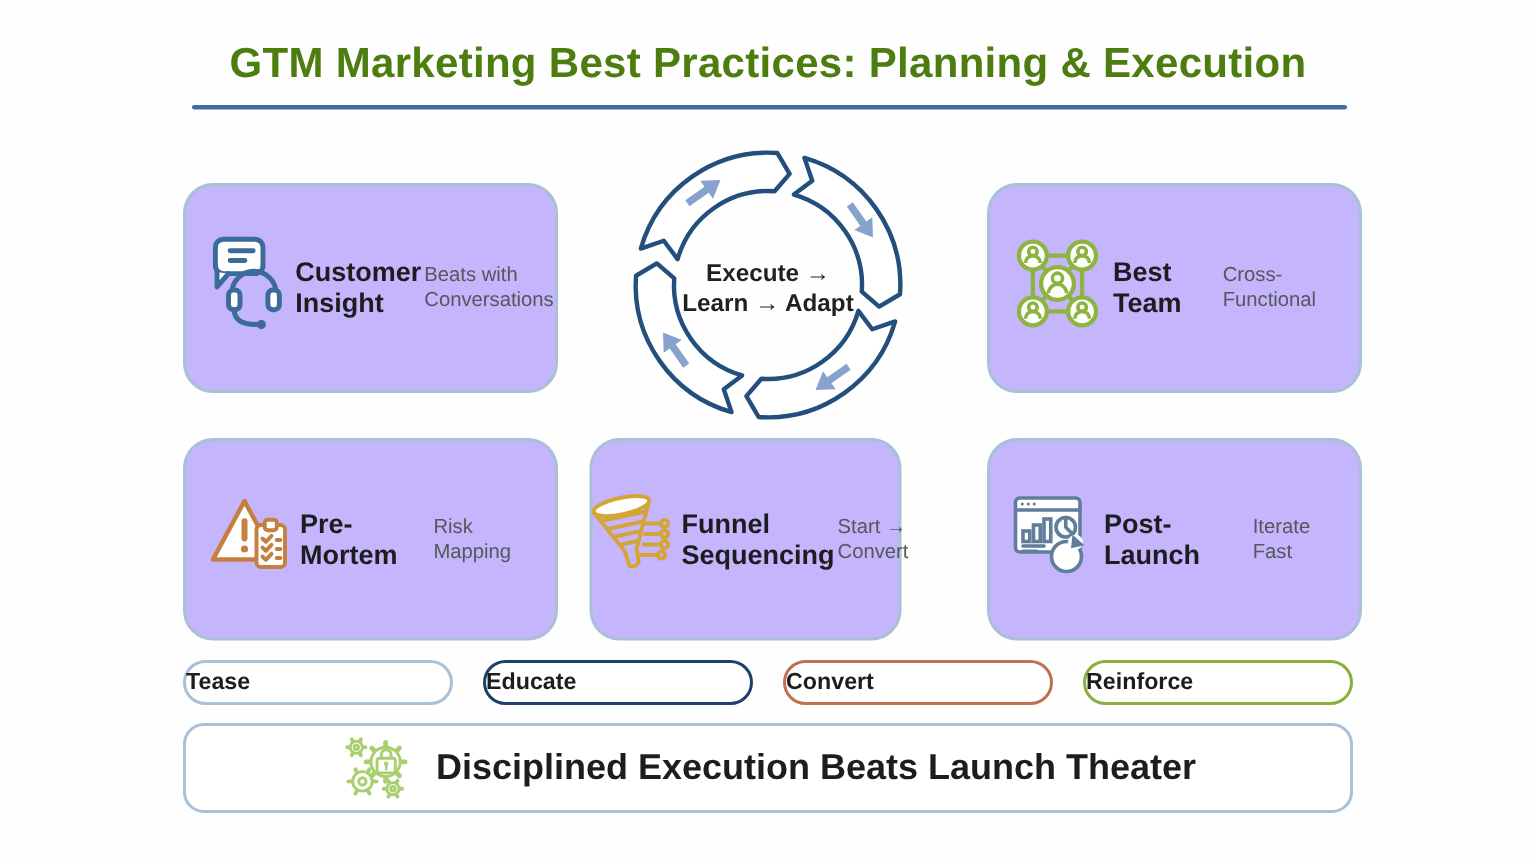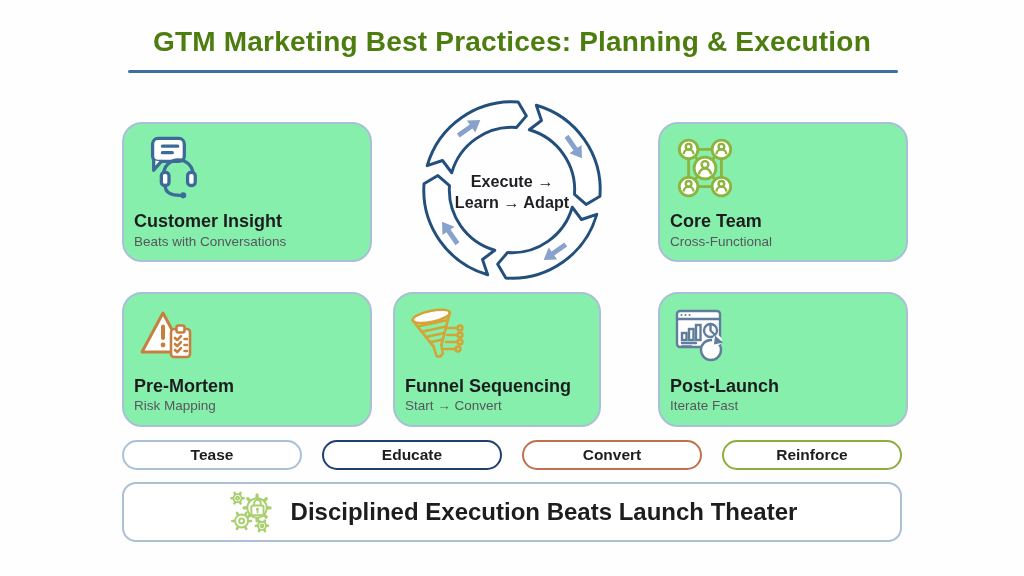--- a/index.html
+++ b/index.html
@@ -24,26 +24,26 @@
   }
   .title-underline {
     position: absolute;
     top: 70px; left: 128px;
     width: 770px; height: 3px;
     background: #3e6fa3;
     border-radius: 2px;
   }
   .card {
     position: absolute;
-    background: #86efac;
+    background: #c4b5fd;
     border: 2px solid #a9c0d6;
     border-radius: 20px;
     display: flex;
-    flex-direction: column;
-    align-items: flex-start;
+    flex-direction: row;
+    align-items: center;
     justify-content: center;
     gap: 2px;
     padding: 8px 10px;
   }
   .card .icon { flex: 0 0 auto; margin-bottom: 6px; }
   .card-title {
     font-size: 18px;
     font-weight: bold;
     color: #1d1d1f;
     line-height: 1.15;
@@ -69,21 +69,20 @@
   }
   .pill {
     position: absolute;
     top: 440px;
     width: 180px; height: 30px;
     background: #ffffff;
     border: 2.5px solid #a9c0d6;
     border-radius: 15px;
     display: flex;
     align-items: center;
-    justify-content: center;
     font-size: 15.5px;
     font-weight: 600;
     color: #1d1d1f;
   }
   #pill-tease     { left: 122px; }
   #pill-educate   { left: 322px; }
   #pill-convert   { left: 522px; }
   #pill-reinforce { left: 722px; }
 
   .footer-bar {
@@ -163,21 +162,21 @@
             <path d="M42.5 19.5 a4.5 4.5 0 0 1 9 0"></path>
           <circle cx="17" cy="46.5" r="2.6"></circle>
             <path d="M12.5 53.5 a4.5 4.5 0 0 1 9 0"></path>
           <circle cx="47" cy="46.5" r="2.6"></circle>
             <path d="M42.5 53.5 a4.5 4.5 0 0 1 9 0"></path>
           <circle cx="32" cy="28.8" r="3.1"></circle>
             <path d="M26.5 38 a5.5 5.5 0 0 1 11 0"></path>
         </g>
       </g>
     </svg>
-    <div class="card-title">Core Team</div>
+    <div class="card-title">Best Team</div>
     <div class="card-subtitle">Cross-Functional</div>
   </div>
 
   <div class="card" id="card-pre-mortem">
     <svg class="icon" viewBox="0 0 64 64" width="64" height="64">
       <g fill="none" stroke="#c5803f" stroke-width="3" stroke-linecap="round" stroke-linejoin="round">
         <path d="M29 9 L8 48 H50 Z" fill="#ffffff"></path>
         <path d="M29 22.5 V34" stroke-width="4"></path>
         <circle cx="29" cy="41" r="2.4" fill="#c5803f" stroke="none"></circle>
         <g stroke-width="2.6">

